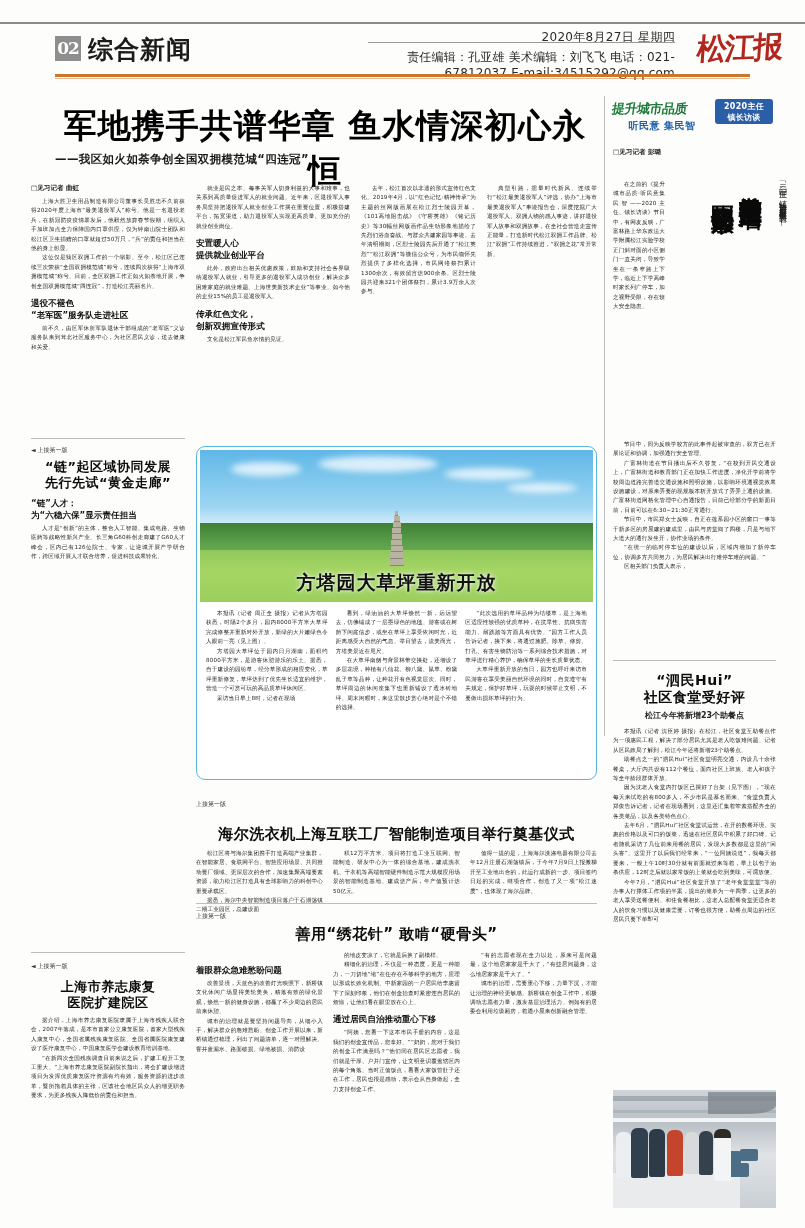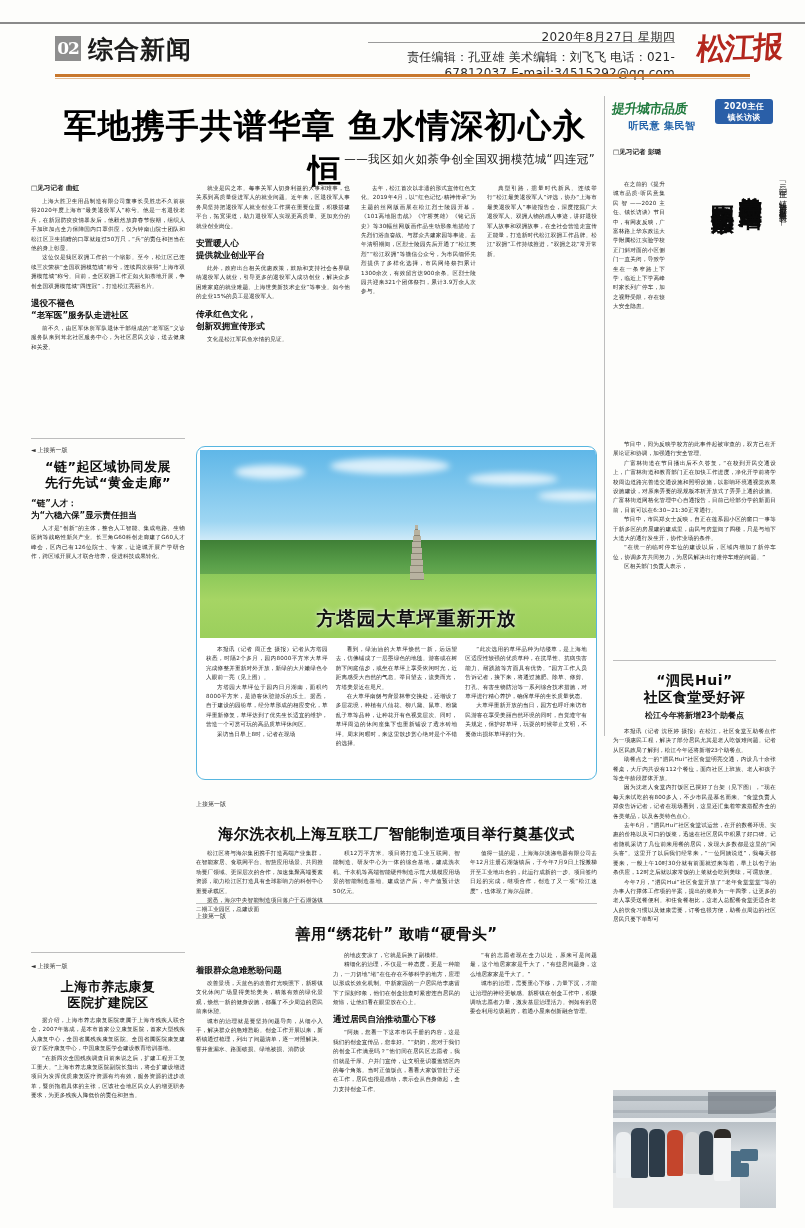--- a/index.html
+++ b/index.html
@@ -48,22 +48,22 @@
   .byline{font-size:6.6px;color:#1a1a1a;margin-bottom:4px;font-weight:bold;}
   .jump{font-size:6px;color:#333;margin-bottom:4px;}
 
   
   .main-head{
     position:absolute;left:55px;top:104px;width:540px;text-align:center;
     font-size:33px;font-weight:bold;color:#000;letter-spacing:1px;
     font-family:"DejaVu Sans","Liberation Sans",sans-serif;
   }
   .main-sub{
-    position:absolute;left:55px;top:152px;width:540px;text-align:right;
-    font-size:11.5px;color:#1a1a1a;font-weight:normal;letter-spacing:.4px;
+    position:absolute;left:55px;top:152px;width:540px;text-align:left;
+    font-size:11.5px;color:#1a1a1a;font-weight:bold;letter-spacing:.4px;
   }
 
   .sub-head{font-size:8.6px;font-weight:bold;color:#111;line-height:12px;margin:6px 0 3px;}
 
   .box-head{
     font-size:13px;font-weight:bold;color:#0d0d0d;text-align:center;line-height:16px;
     letter-spacing:.5px;
   }
   .box-head-lg{
     font-size:15px;font-weight:bold;color:#0d0d0d;text-align:center;line-height:18px;
@@ -97,23 +97,22 @@
     position:absolute;writing-mode:vertical-rl;font-size:8px;color:#1a1a1a;
     letter-spacing:1px;font-family:"DejaVu Serif","Liberation Serif",serif;
   }
 
   
   .photo-box{
     position:absolute;border:1.5px solid #57b6e0;border-radius:9px;overflow:hidden;
     background:#fff;box-sizing:border-box;padding:3px;
   }
   .park-photo{
-    position:relative;width:100%;height:188px;overflow:hidden;border-radius:0;
+    position:relative;width:100%;height:152px;overflow:hidden;border-radius:0;
     background:linear-gradient(to bottom,#5fb7e8 0%,#9ed6f2 38%,#cfeaf8 48%,#8fc55f 60%,#86c24f 100%);
-    padding-left:40px;
   }
   .cloud{position:absolute;background:rgba(255,255,255,.75);border-radius:50%;filter:blur(3px);}
   .treeline{
     position:absolute;left:0;right:0;top:48%;height:22%;
     background:linear-gradient(to bottom,#3f7f36,#5aa04a 60%,#6fae55);
     filter:blur(.6px);
   }
   .water{position:absolute;left:24%;right:24%;top:68%;height:7%;background:#9fc6a8;opacity:.85;filter:blur(1px);}
   .lawn{
     position:absolute;left:0;right:0;bottom:0;height:34%;

